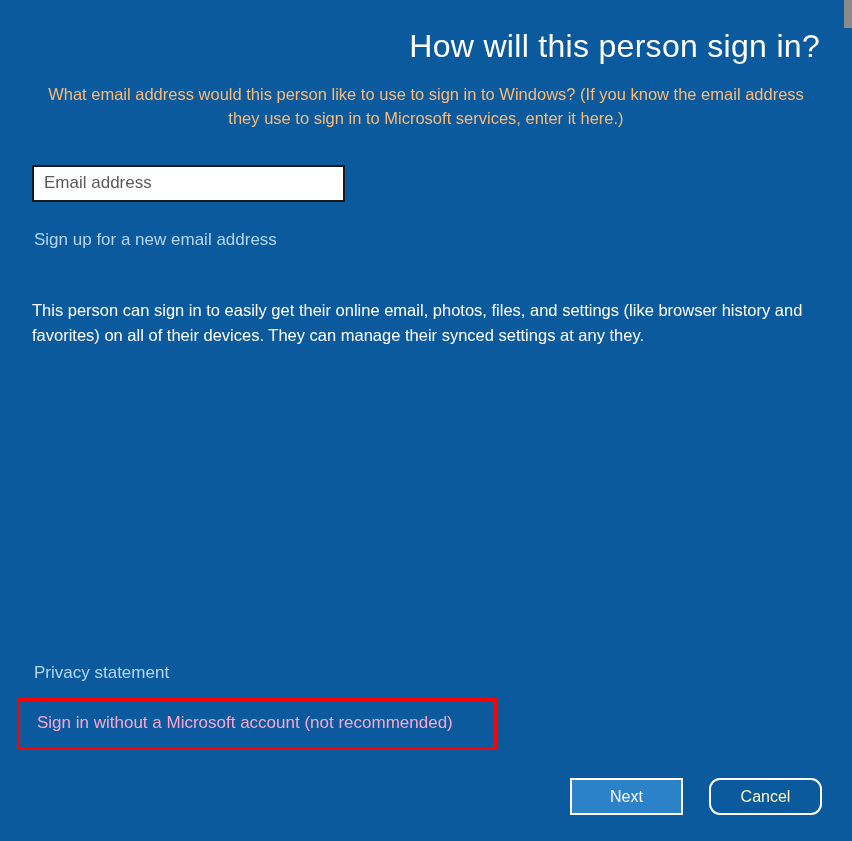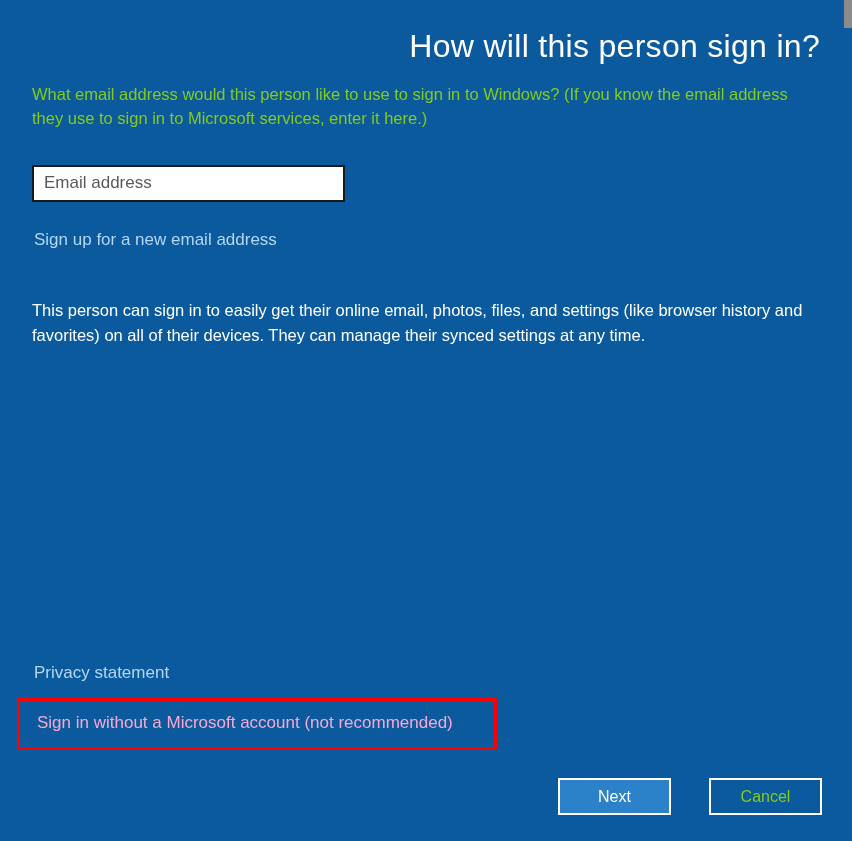--- a/index.html
+++ b/index.html
@@ -32,21 +32,22 @@
       font-weight: 300;
       margin-bottom: 18px;
       letter-spacing: 0.3px;
       text-align: right;
     }
     .subtitle {
       font-size: 16.5px;
       font-weight: 400;
       line-height: 1.45;
       margin-bottom: 34px;
-      color: #84cc16;
+      color: #fdba74;
+      text-align: center;
     }
     .email-input {
       width: 313px;
       height: 37px;
       background: #ffffff;
       border: 2px solid #1a1a1a;
       padding: 0 10px;
       font-size: 17px;
       font-family: inherit;
       color: #333;
@@ -90,58 +91,59 @@
     .no-account-link {
       font-size: 17px;
       color: #f9a8d4;
       cursor: pointer;
     }
     .button-row {
       position: absolute;
       right: 30px;
       bottom: 26px;
       display: flex;
-      gap: 38px;
+      gap: 26px;
     }
     .btn {
       width: 113px;
       height: 37px;
       border: 2px solid #ffffff;
       font-size: 16px;
       font-family: inherit;
       cursor: pointer;
       display: flex;
       align-items: center;
       justify-content: center;
     }
     .btn-primary {
       background: #2b82c9;
       color: #ffffff;
     }
     .btn-secondary {
       background: #0b5a9e;
-      color: #84cc16;
+      color: #fef9c3;
+      border-radius: 11px;
     }
   </style>
 </head>
 <body>
 
 <div class="scrollbar"></div>
 
 <div class="content">
   <h1 class="title">How will this person sign in?</h1>
   <p class="subtitle">What email address would this person like to use to sign in to Windows? (If you know the email address they use to sign in to Microsoft services, enter it here.)</p>
 
   <input type="text" class="email-input" placeholder="Email address" value="" style="">
 
   <div>
     <span class="signup-link">Sign up for a new email address</span>
   </div>
 
-  <p class="description">This person can sign in to easily get their online email, photos, files, and settings (like browser history and favorites) on all of their devices. They can manage their synced settings at any time.</p>
+  <p class="description">This person can sign in to easily get their online email, photos, files, and settings (like browser history and favorites) on all of their devices. They can manage their synced settings at any they.</p>
 </div>
 
 <div class="bottom-links">
   <span class="privacy-link">Privacy statement</span>
 </div>
 
 <div class="no-account-wrapper">
   <span class="no-account-link">Sign in without a Microsoft account (not recommended)</span>
 </div>
 

